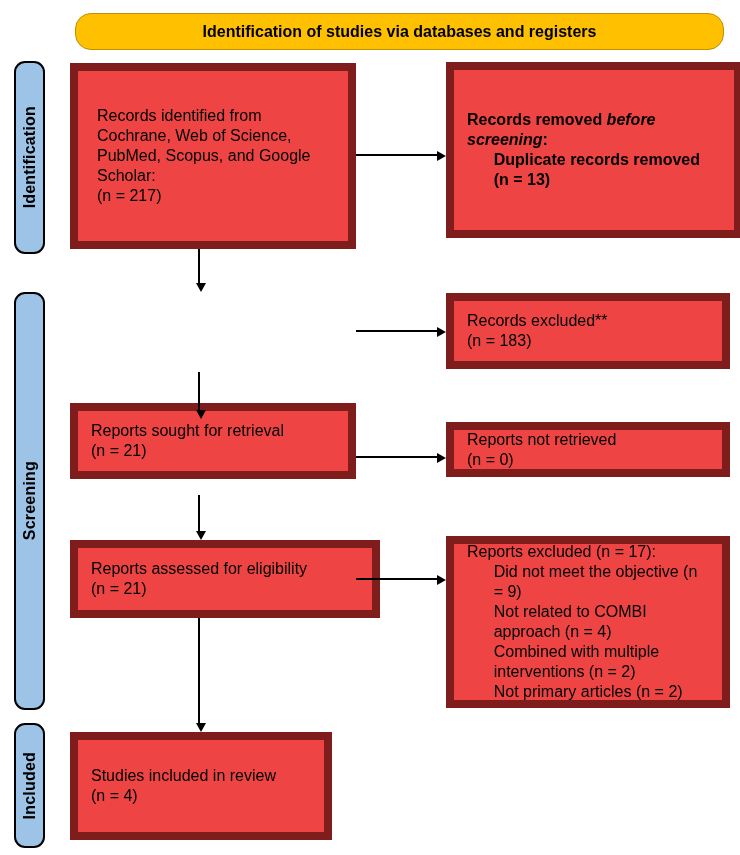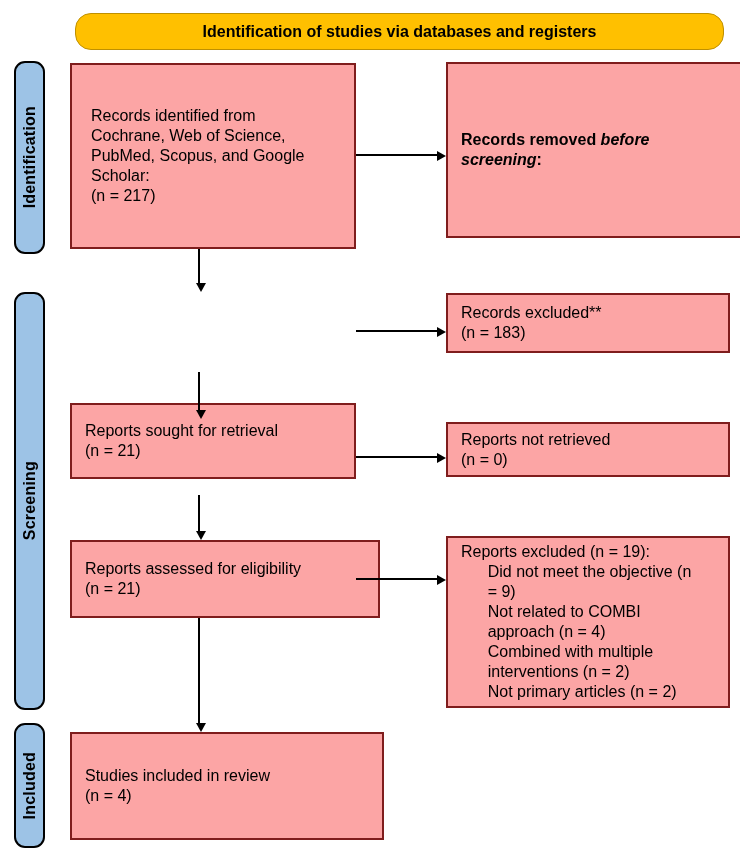--- a/index.html
+++ b/index.html
@@ -43,38 +43,38 @@
     transform: rotate(180deg);
     font-weight: bold;
     font-size: 16px;
     letter-spacing: 0.2px;
     white-space: nowrap;
   }
 
   
   .box {
     position: absolute;
-    background: #fca5a5;
-    border: 2px solid #7f1d1d;
+    background: #ef4444;
+    border: 8px solid #7f1d1d;
     box-sizing: border-box;
     display: flex; align-items: center;
   }
   .box-inner { padding: 0 6px 0 13px; font-size: 16px; line-height: 20px; }
   .lines, .line { white-space: pre-wrap; }
 
   .box-identified       { left: 70px;  top: 63px;  width: 286px; height: 186px; }
   .box-identified .box-inner { padding-left: 19px; }
   .box-removed          { left: 446px; top: 62px;  width: 296px; height: 176px; font-weight: bold; }
   .box-screened         { left: 70px;  top: 292px; width: 286px; height: 80px;  }
-  .box-excluded         { left: 446px; top: 293px; width: 284px; height: 60px; align-items: center;  }
+  .box-excluded         { left: 446px; top: 293px; width: 284px; height: 76px; align-items: center;  }
   .box-sought           { left: 70px;  top: 403px; width: 286px; height: 76px;  }
   .box-not-retrieved    { left: 446px; top: 422px; width: 284px; height: 55px;  }
   .box-assessed         { left: 70px;  top: 540px; width: 310px; height: 78px;  }
   .box-excluded-reports { left: 446px; top: 536px; width: 284px; height: 172px; }
-  .box-included-studies { left: 70px;  top: 732px; width: 314px; height: 108px; }
+  .box-included-studies { left: 70px;  top: 732px; width: 262px; height: 108px; }
 
   em { font-style: italic; }
 
   
   .harrow {
     position: absolute;
     height: 0;
     border-top: 2px solid #000000;
   }
   .harrow::after {
@@ -135,20 +135,22 @@
 PubMed, Scopus, and Google
 Scholar:
 (n = 217)</div>
     </div>
   </div>
 
   <div class="box box-removed">
     <div class="box-inner">
       <div class="line"><span>Records removed </span><em>before</em></div>
       <div class="line"><em>screening</em><span>:</span></div>
+      <div class="lines">      Duplicate records removed
+      (n = 13)</div>
     </div>
   </div>
 
 
   <div class="box box-excluded">
     <div class="box-inner">
       <div class="lines">Records excluded**
 (n = 183)</div>
     </div>
   </div>
@@ -169,21 +171,21 @@
 
   <div class="box box-assessed">
     <div class="box-inner">
       <div class="lines">Reports assessed for eligibility
 (n = 21)</div>
     </div>
   </div>
 
   <div class="box box-excluded-reports">
     <div class="box-inner">
-      <div class="lines">Reports excluded (n = 19):
+      <div class="lines">Reports excluded (n = 17):
       Did not meet the objective (n
       = 9)
       Not related to COMBI
       approach (n = 4)
       Combined with multiple
       interventions (n = 2)
       Not primary articles (n = 2)</div>
     </div>
   </div>
 

